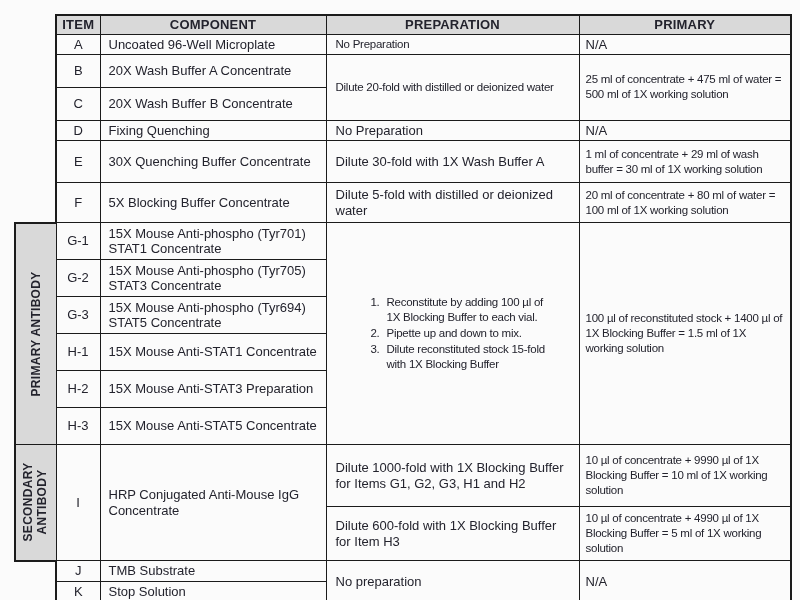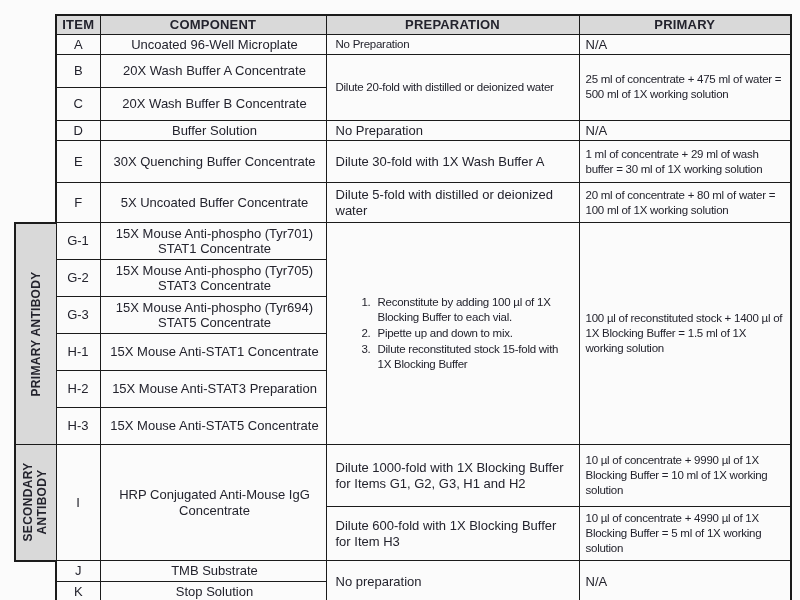--- a/index.html
+++ b/index.html
@@ -49,21 +49,21 @@
   }
   td.nocell {
     border: none;
     background: transparent;
     padding: 0;
   }
   td.item {
     text-align: center;
     padding: 1px 2px;
   }
-  td.comp { padding: 1px 5px 1px 8px; text-align: center; }
+  td.comp { padding: 1px 5px 1px 8px; }
   td.prep { padding: 2px 6px 2px 9px; }
   td.ex   { padding: 2px 4px 2px 6px; }
   .cond {
     font-size: 11.5px;
     letter-spacing: -0.25px;
     line-height: 1.3;
   }
   td.groupcell {
     background: #d9d9d9;
     position: relative;
@@ -81,21 +81,21 @@
     text-align: center;
   }
   .vline { display: block; line-height: 1.15; }
 
   ol.steps {
     margin: 0;
     padding: 0 0 0 30px;
   }
   ol.steps li {
     padding-left: 4px;
-    margin: 1px 8px;
+    margin: 1px 17px;
   }
 
   
   .bt2 { border-top-width: 2.5px; }
   .bb2 { border-bottom-width: 2.5px; }
   .bl2 { border-left-width: 2.5px; }
   .br2 { border-right-width: 2.5px; }
 
   
   tr.rh-head { height: 19px; }
@@ -151,37 +151,37 @@
 
     <tr class="rh-c">
       <td class="nocell"></td>
       <td class="item bl2">C</td>
       <td class="comp">20X Wash Buffer B Concentrate</td>
     </tr>
 
     <tr class="rh-d">
       <td class="nocell"></td>
       <td class="item bl2">D</td>
-      <td class="comp">Buffer Solution</td>
+      <td class="comp">Fixing Quenching</td>
       <td class="prep">No Preparation</td>
       <td class="ex br2">N/A</td>
     </tr>
 
     <tr class="rh-e">
       <td class="nocell"></td>
       <td class="item bl2">E</td>
       <td class="comp">30X Quenching Buffer Concentrate</td>
       <td class="prep">Dilute 30-fold with 1X Wash Buffer A</td>
       <td class="ex cond br2">1 ml of concentrate + 29 ml of wash buffer = 30 ml of 1X working solution</td>
     </tr>
 
     <tr class="rh-f">
       <td class="nocell"></td>
       <td class="item bl2">F</td>
-      <td class="comp">5X Uncoated Buffer Concentrate</td>
+      <td class="comp">5X Blocking Buffer Concentrate</td>
       <td class="prep">Dilute 5-fold with distilled or deionized water</td>
       <td class="ex cond br2">20 ml of concentrate + 80 ml of water = 100 ml of 1X working solution</td>
     </tr>
 
     <tr class="rh-g">
       <td class="groupcell bt2 bl2" rowspan="6">
         <div class="vert">PRIMARY ANTIBODY</div>
       </td>
       <td class="item">G-1</td>
       <td class="comp">15X Mouse Anti-phospho (Tyr701) STAT1 Concentrate</td>

